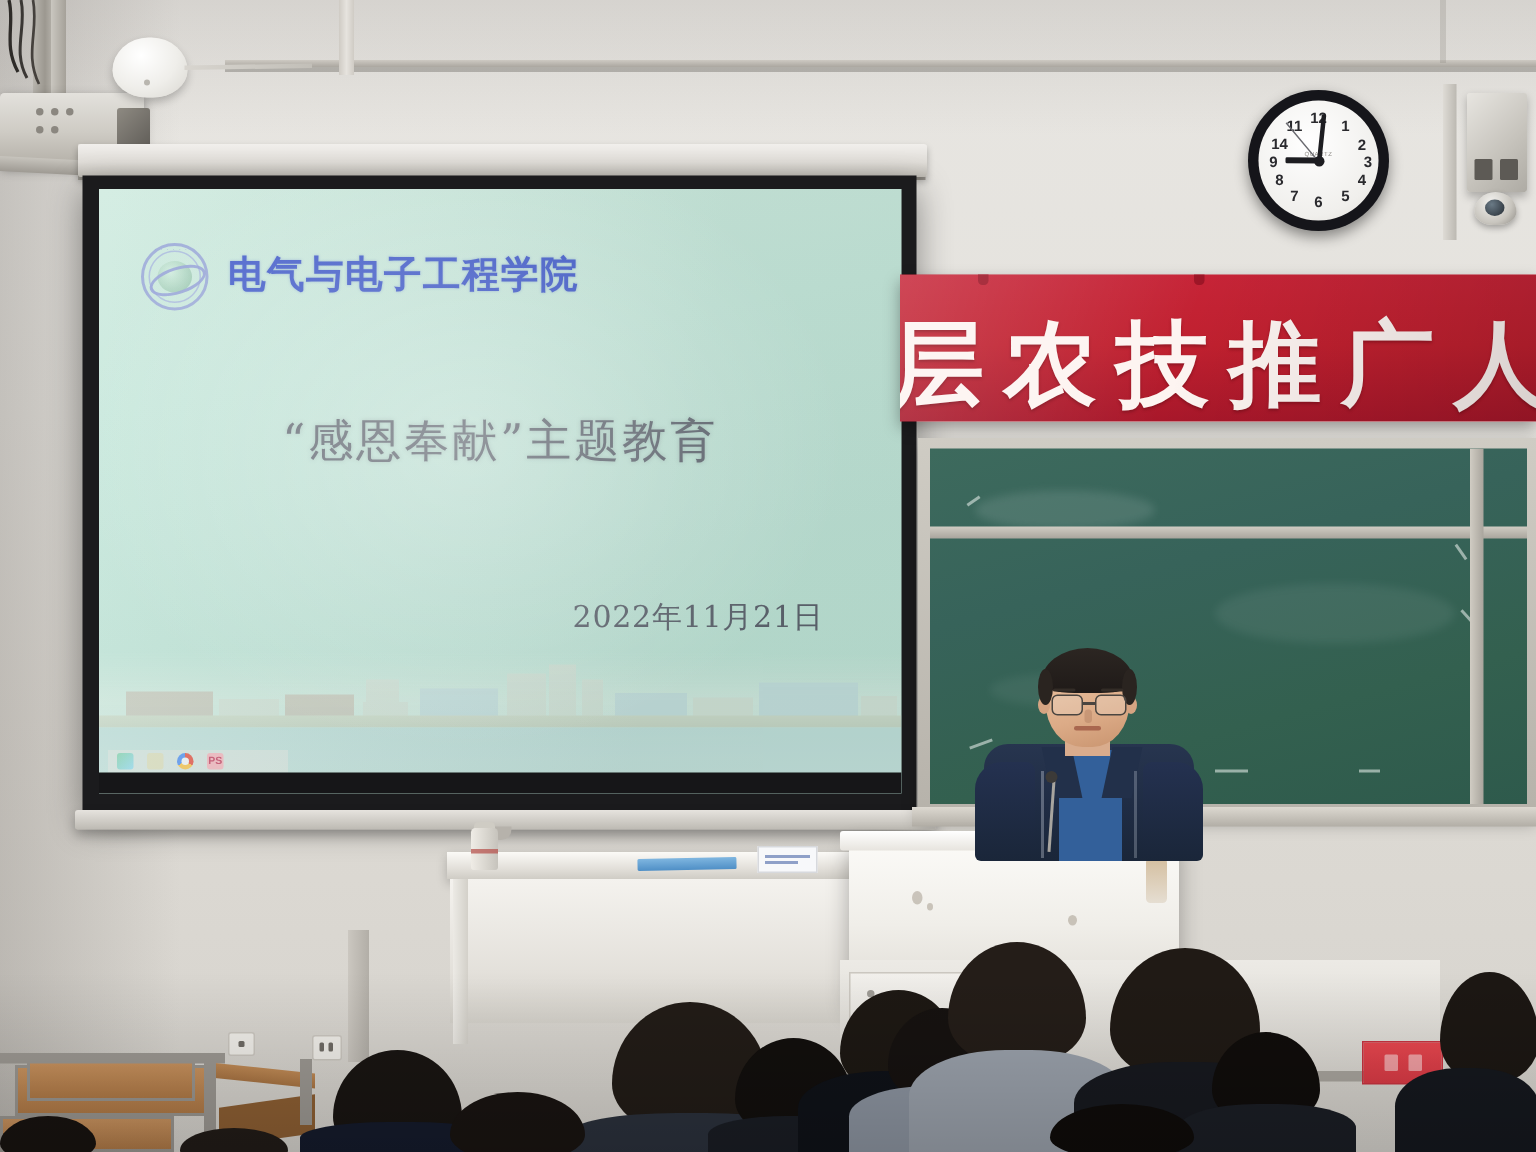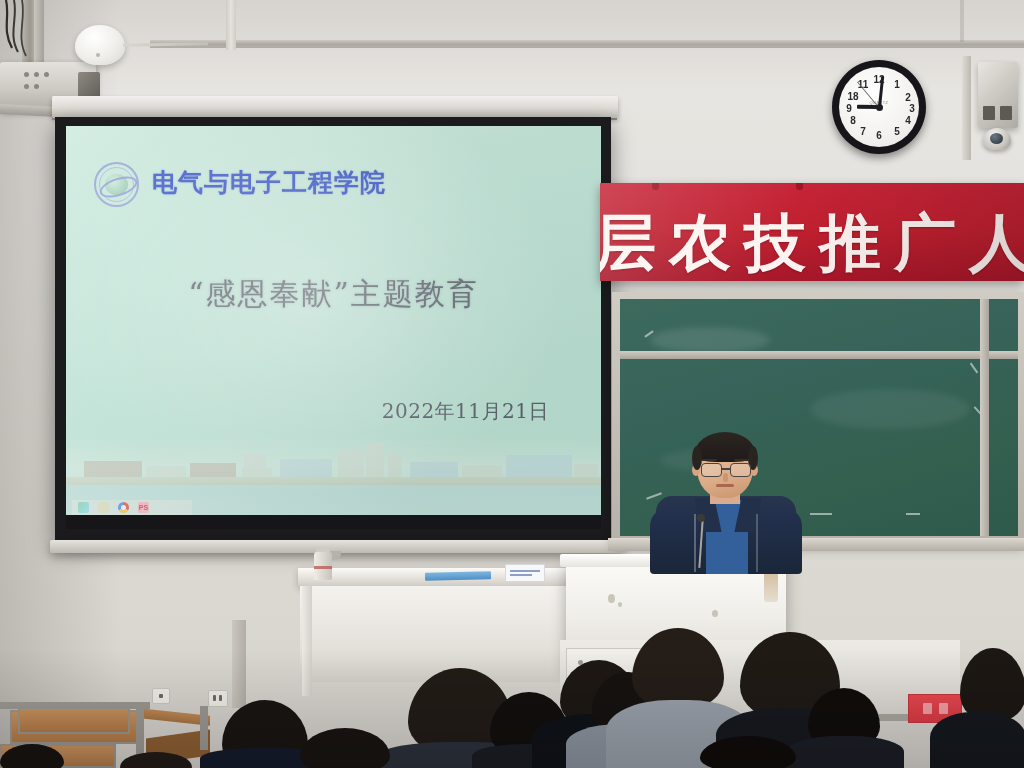--- a/index.html
+++ b/index.html
@@ -461,21 +461,21 @@
       <div class="clock-num" style="left:33px;top:8px">12</div>
       <div class="clock-num" style="left:51px;top:13px">1</div>
       <div class="clock-num" style="left:62px;top:26px">2</div>
       <div class="clock-num" style="left:66px;top:37px">3</div>
       <div class="clock-num" style="left:62px;top:49px">4</div>
       <div class="clock-num" style="left:51px;top:60px">5</div>
       <div class="clock-num" style="left:33px;top:64px">6</div>
       <div class="clock-num" style="left:17px;top:60px">7</div>
       <div class="clock-num" style="left:7px;top:49px">8</div>
       <div class="clock-num" style="left:3px;top:37px">9</div>
-      <div class="clock-num" style="left:7px;top:25px">18</div>
+      <div class="clock-num" style="left:7px;top:25px">14</div>
       <div class="clock-num" style="left:17px;top:13px">11</div>
       <div class="hand hour" style="transform: rotate(270.5deg);"></div>
       <div class="hand min" style="transform: rotate(6deg);"></div>
       <div class="hand sec" style="transform: rotate(320deg);"></div>
       <div class="clock-pin"></div>
     </div>
   </div>
 
   <div class="front-desk"></div>
   <div class="desk-apron"></div>

